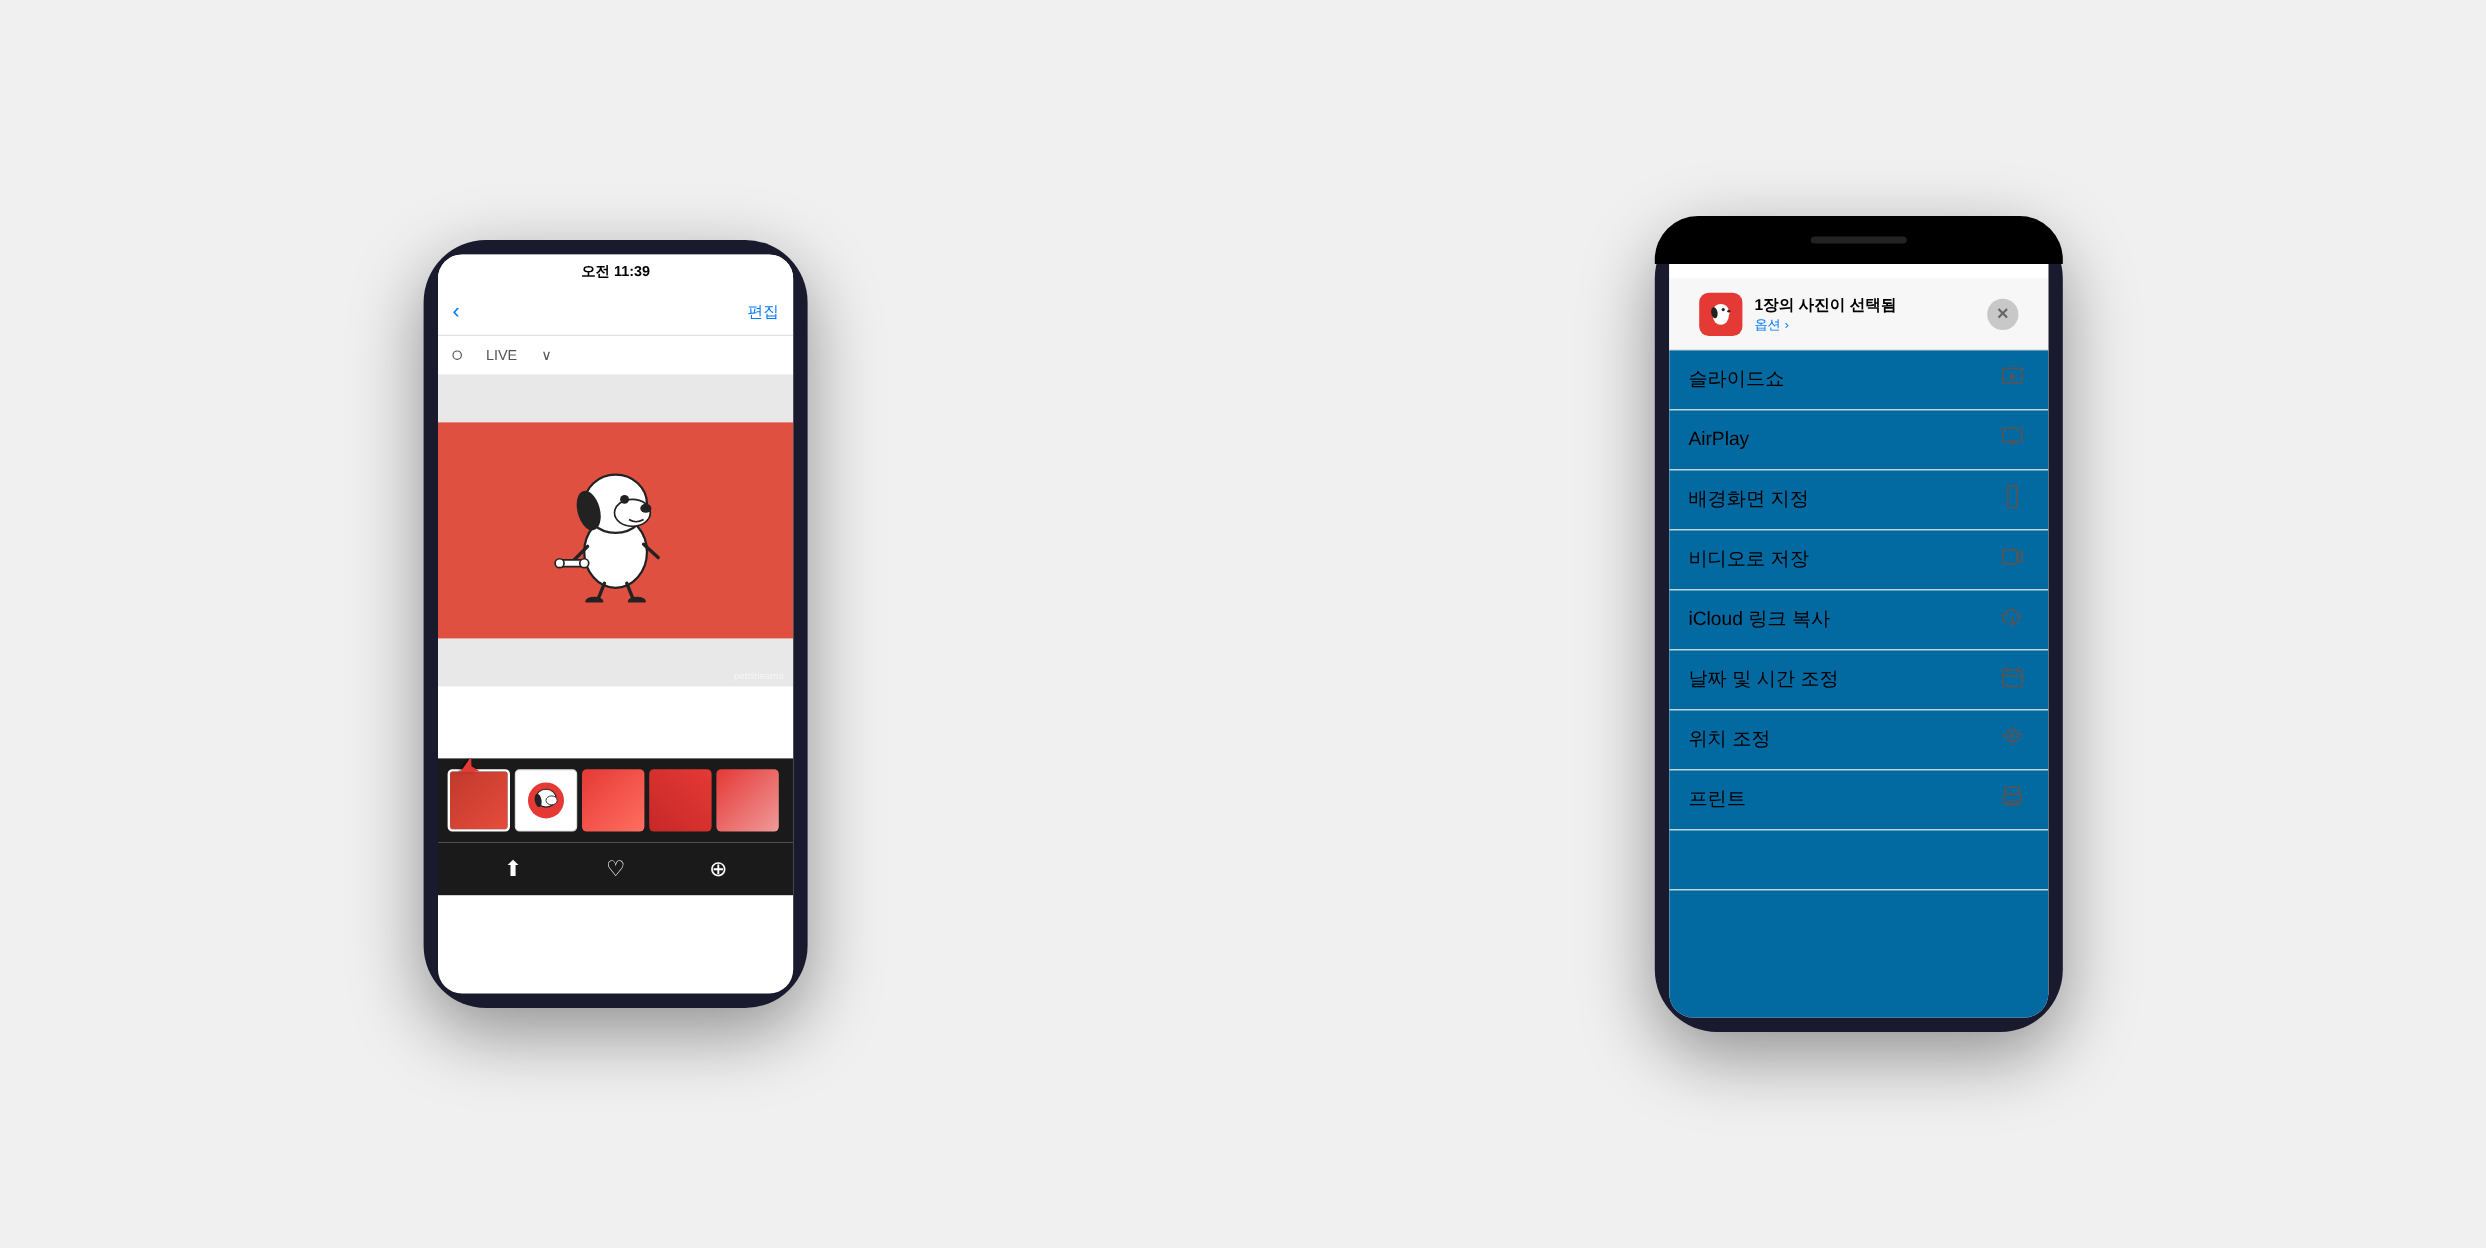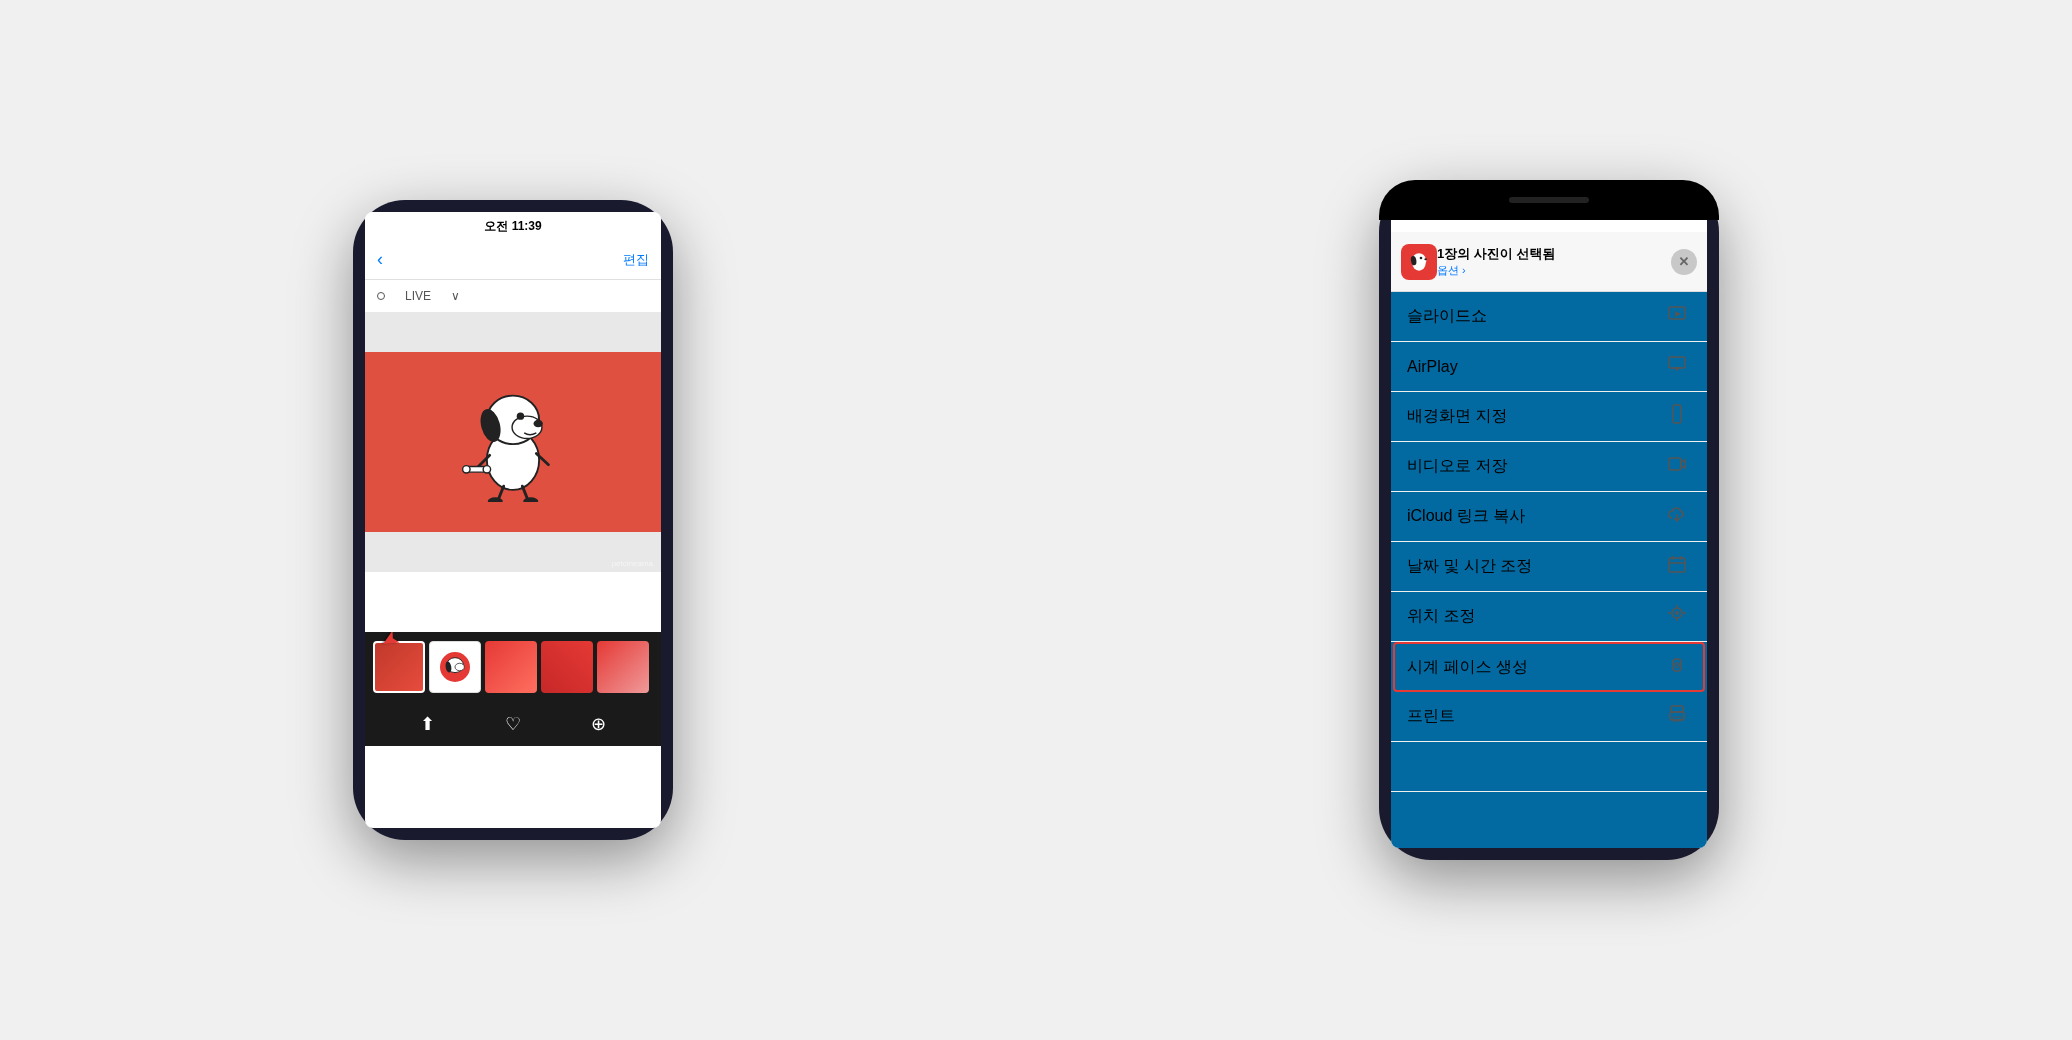--- a/index.html
+++ b/index.html
@@ -29,21 +29,21 @@
     }
 
     
     .phone-right {
       width: 340px;
       height: 680px;
     }
 
     .phone-screen {
       background: #fff;
-      border-radius: 8px;
+      border-radius: 20px;
       overflow: hidden;
       position: absolute;
     }
 
     .phone-left .phone-screen {
       top: 12px;
       left: 12px;
       right: 12px;
       bottom: 12px;
     }
@@ -204,21 +204,22 @@
       color: #fff;
       font-size: 18px;
     }
 
     .share-header {
       height: 60px;
       background: #f7f7f7;
       border-bottom: 1px solid #ddd;
       display: flex;
       align-items: center;
-      padding: 0 10px;
+      padding: 0 25px;
+      gap: 10px;
     }
 
     .share-app-icon {
       width: 36px;
       height: 36px;
       border-radius: 8px;
       background: #e53935;
       display: flex;
       align-items: center;
       justify-content: center;
@@ -489,31 +490,20 @@
               <circle cx="10" cy="9" r="5" fill="none" stroke="#555" stroke-width="1.5"></circle>
               <circle cx="10" cy="9" r="2" fill="#555"></circle>
               <line x1="10" y1="1" x2="10" y2="4" stroke="#555" stroke-width="1.5"></line>
               <line x1="10" y1="14" x2="10" y2="17" stroke="#555" stroke-width="1.5"></line>
               <line x1="1" y1="9" x2="4" y2="9" stroke="#555" stroke-width="1.5"></line>
               <line x1="16" y1="9" x2="19" y2="9" stroke="#555" stroke-width="1.5"></line>
             </svg>
         </span>
       </div>
 
-      <div class="menu-item" style="border: 2px solid #e53935; margin: 0 2px; padding: 0 12px; border-radius: 4px;">
-        <span class="menu-item-label">시계 페이스 생성</span>
-        <span class="menu-item-icon">
-          <svg width="20" height="20" viewBox="0 0 20 20">
-              <rect x="6" y="4" width="8" height="12" rx="3" fill="none" stroke="#555" stroke-width="1.5"></rect>
-              <circle cx="10" cy="10" r="2.5" fill="none" stroke="#555" stroke-width="1"></circle>
-              <line x1="10" y1="8" x2="10" y2="10" stroke="#555" stroke-width="1"></line>
-              <line x1="10" y1="10" x2="12" y2="10" stroke="#555" stroke-width="1"></line>
-            </svg>
-        </span>
-      </div>
 
 
 
       <div class="menu-item">
         <span class="menu-item-label">프린트</span>
         <span class="menu-item-icon">
           <svg width="20" height="20" viewBox="0 0 20 20">
               <rect x="4" y="2" width="12" height="6" rx="1" fill="none" stroke="#555" stroke-width="1.5"></rect>
               <rect x="3" y="8" width="14" height="8" rx="1.5" fill="none" stroke="#555" stroke-width="1.5"></rect>
               <rect x="6" y="13" width="8" height="4" rx="0.5" fill="none" stroke="#555" stroke-width="1"></rect>

